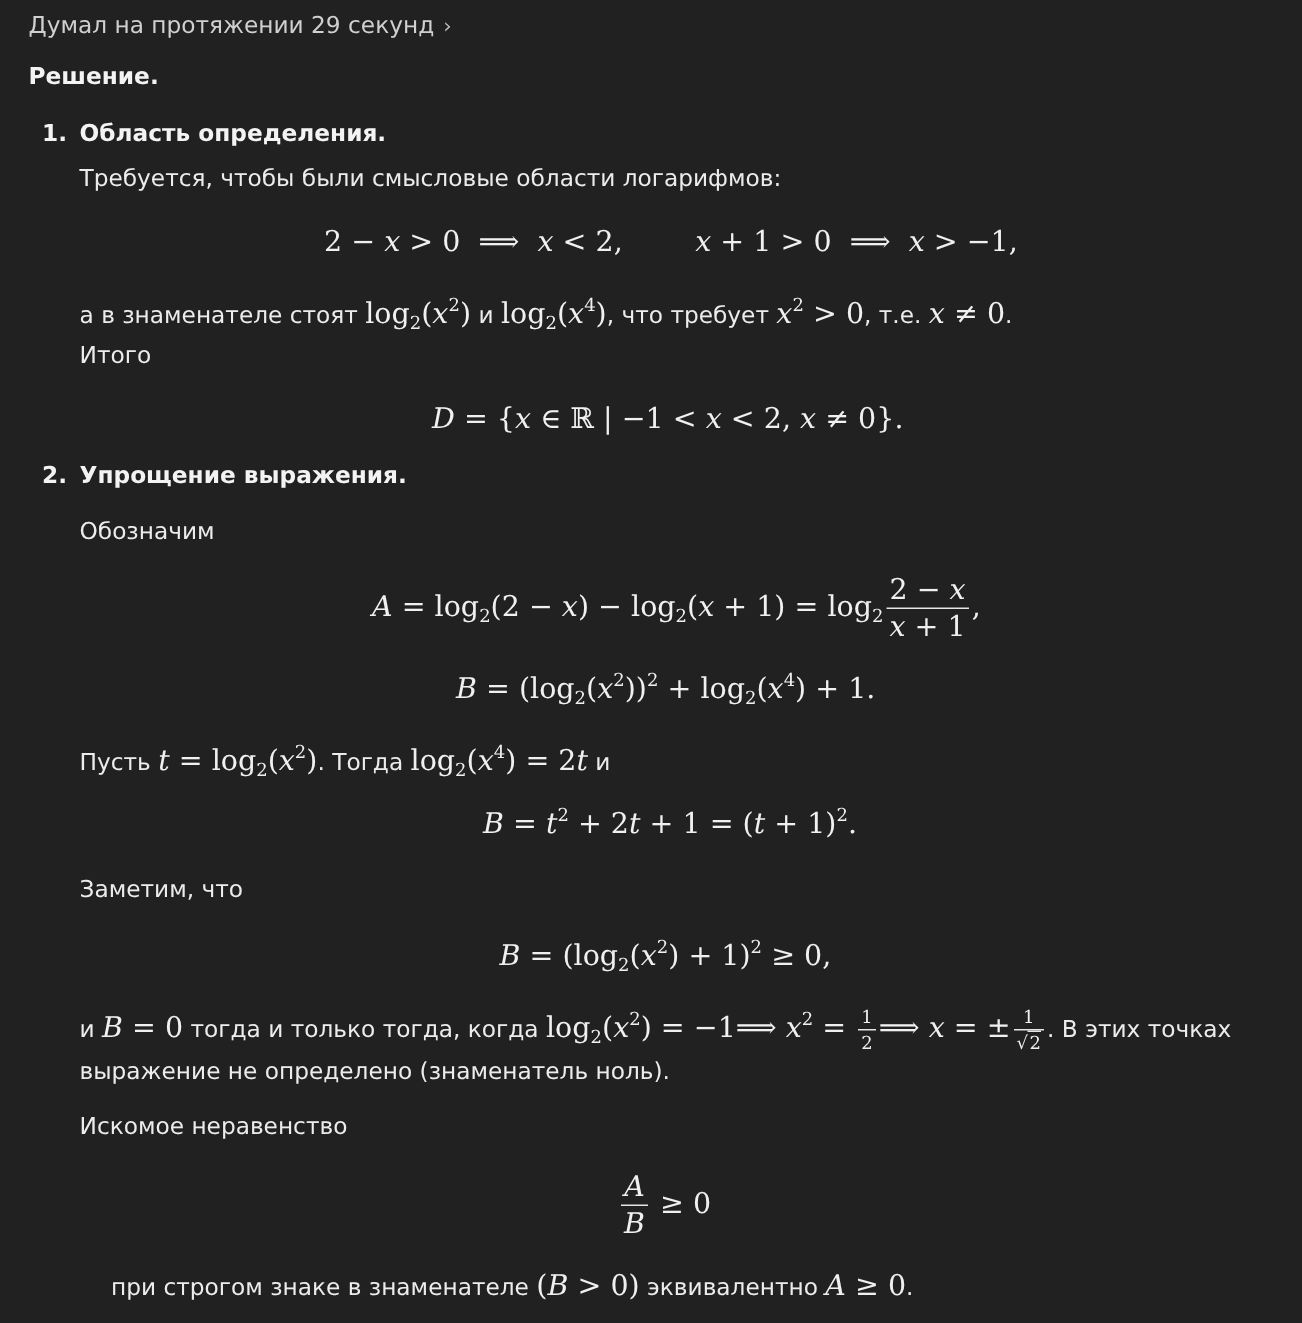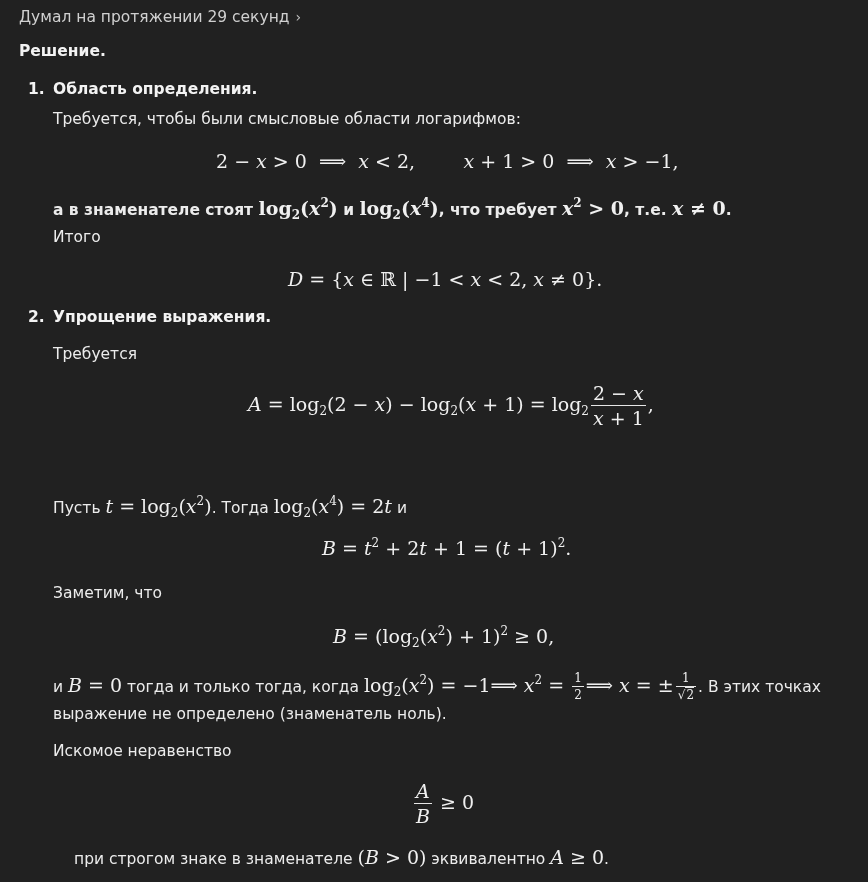--- a/index.html
+++ b/index.html
@@ -36,38 +36,41 @@
   <div class="abs bold" style="left:19px;top:42px;">Решение.</div>
 
   <div class="abs bold" style="left:28px;top:80px;">1.</div>
   <div class="abs bold" style="left:53px;top:80px;">Область определения.</div>
   <div class="abs" style="left:53px;top:110px;">Требуется, чтобы были смысловые области логарифмов:</div>
 
   <div class="abs m" style="left:216px;top:150px;">
     2 − <span class="mi">x</span> &gt; 0 &nbsp;⟹&nbsp; <span class="mi">x</span> &lt; 2, &nbsp;&nbsp;&nbsp;&nbsp;&nbsp;&nbsp; <span class="mi">x</span> + 1 &gt; 0 &nbsp;⟹&nbsp; <span class="mi">x</span> &gt; −1,
   </div>
 
-  <div class="abs" style="left:53px;top:196px;font-weight:bold;">
+  <div class="abs" style="left:53px;top:196px;">
     <span>а в знаменателе стоят </span><span class="m">log<span class="sub">2</span>(<span class="mi">x</span><span class="sup">2</span>)</span><span> и </span><span class="m">log<span class="sub">2</span>(<span class="mi">x</span><span class="sup">4</span>)</span><span>, что требует </span><span class="m"><span class="mi">x</span><span class="sup">2</span> &gt; 0</span><span>, т.е. </span><span class="m"><span class="mi">x</span> ≠ 0</span><span>.</span>
   </div>
 
   <div class="abs" style="left:53px;top:228px;">Итого</div>
 
   <div class="abs m" style="left:288px;top:268px;">
     <span class="mi">D</span> = {<span class="mi">x</span> ∈ ℝ | −1 &lt; <span class="mi">x</span> &lt; 2, <span class="mi">x</span> ≠ 0}.
   </div>
 
   <div class="abs bold" style="left:28px;top:308px;">2.</div>
   <div class="abs bold" style="left:53px;top:308px;">Упрощение выражения.</div>
-  <div class="abs" style="left:53px;top:345px;">Требуется</div>
+  <div class="abs" style="left:53px;top:345px;">Обозначим</div>
 
   <div class="abs m" style="left:248px;top:382px;">
     <span class="mi">A</span> = log<span class="sub">2</span>(2 − <span class="mi">x</span>) − log<span class="sub">2</span>(<span class="mi">x</span> + 1) = log<span class="sub">2</span><span class="frac"><span class="num">2 − <span class="mi">x</span></span><span class="den"><span class="mi">x</span> + 1</span></span>,
   </div>
 
+  <div class="abs m" style="left:304px;top:446px;">
+    <span class="mi">B</span> = (log<span class="sub">2</span>(<span class="mi">x</span><span class="sup">2</span>))<span class="sup">2</span> + log<span class="sub">2</span>(<span class="mi">x</span><span class="sup">4</span>) + 1.
+  </div>
 
   <div class="abs" style="left:53px;top:494px;">
     <span>Пусть </span><span class="m"><span class="mi">t</span> = log<span class="sub">2</span>(<span class="mi">x</span><span class="sup">2</span>)</span><span>. Тогда </span><span class="m">log<span class="sub">2</span>(<span class="mi">x</span><span class="sup">4</span>) = 2<span class="mi">t</span></span><span> и</span>
   </div>
 
   <div class="abs m" style="left:322px;top:536px;">
     <span class="mi">B</span> = <span class="mi">t</span><span class="sup">2</span> + 2<span class="mi">t</span> + 1 = (<span class="mi">t</span> + 1)<span class="sup">2</span>.
   </div>
 
   <div class="abs" style="left:53px;top:584px;">Заметим, что</div>

